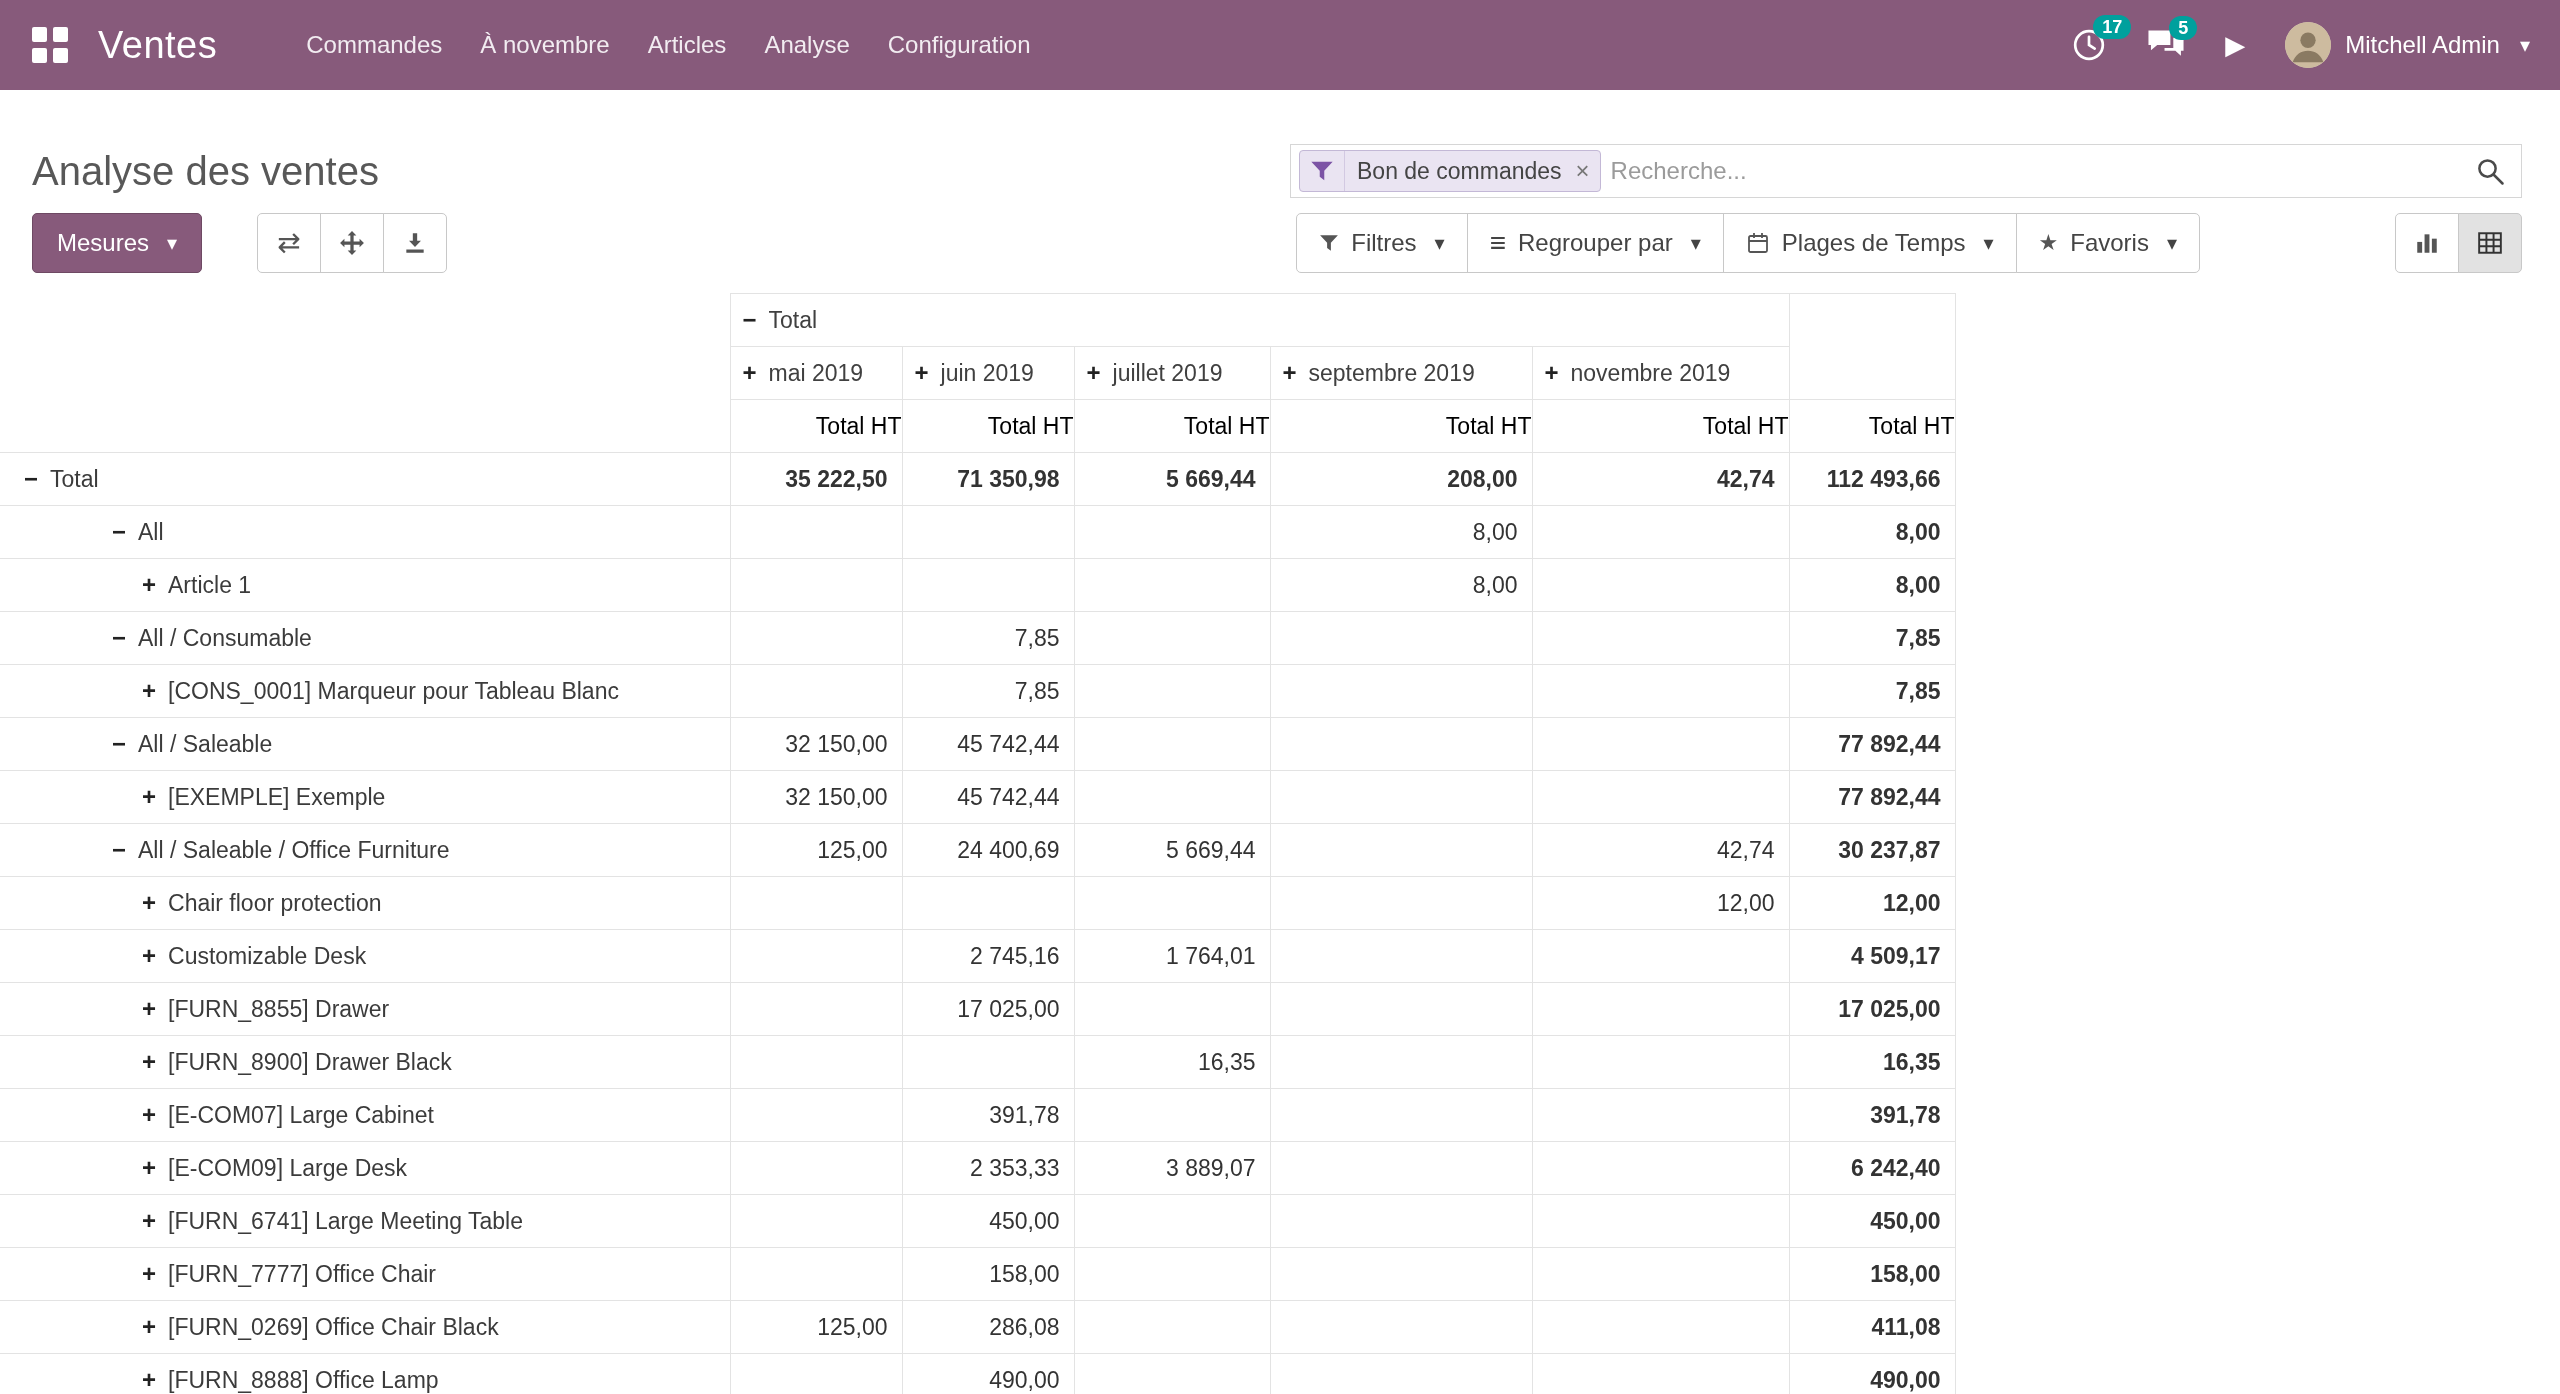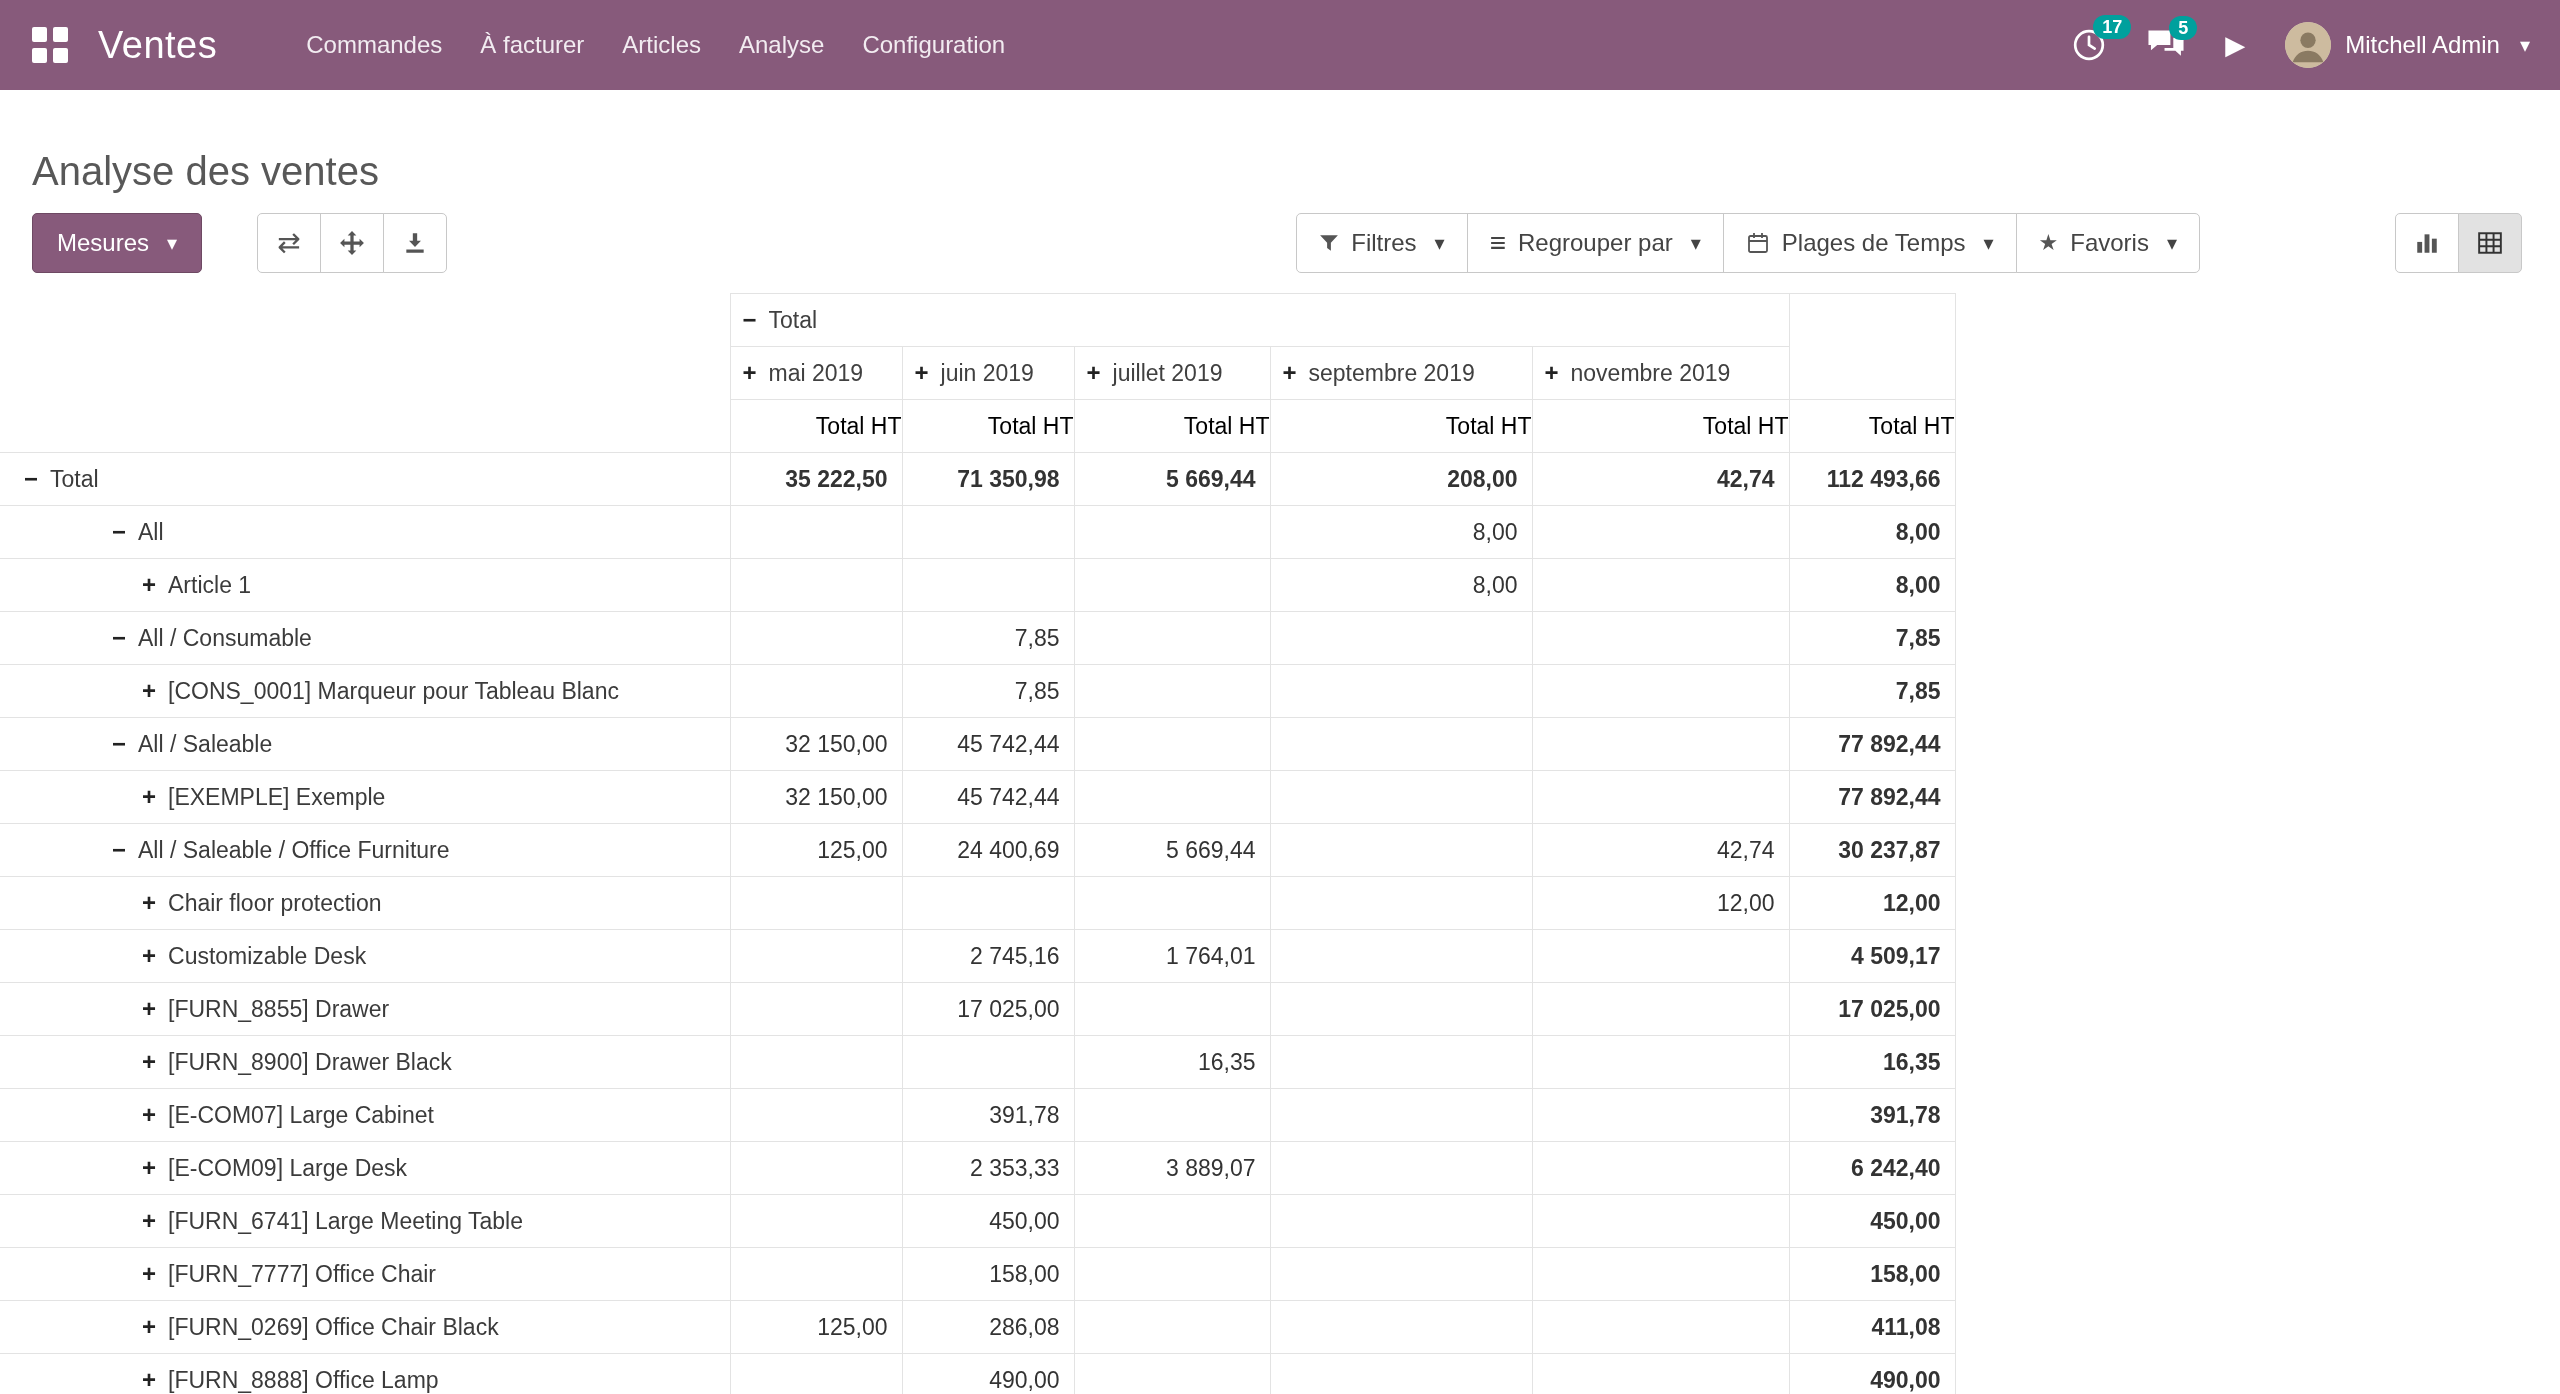--- a/index.html
+++ b/index.html
@@ -84,21 +84,21 @@
 <header class="navbar">
   <div class="apps-btn">
     <span></span>
       <span></span>
       <span></span>
       <span></span>
   </div>
   <div class="brand">Ventes</div>
   <nav class="top-menus" id="top-menus">
       <a class="nav-item">Commandes</a>
-      <a class="nav-item">À facturer</a>
+      <a class="nav-item">À novembre</a>
       <a class="nav-item">Articles</a>
       <a class="nav-item">Analyse</a>
       <a class="nav-item">Configuration</a>
     </nav>
 
   <div class="nav-right">
     <span class="icon-wrap">
       <svg width="36" height="36" viewBox="0 0 24 24">
         <circle cx="12" cy="12" r="9.2" fill="none" stroke="#fff" stroke-width="1.8"></circle>
         <path d="M12 6.5V12l3.8 2.4" fill="none" stroke="#fff" stroke-width="1.8" stroke-linecap="round"></path>
@@ -127,20 +127,38 @@
       <span class="user-name">Mitchell Admin</span>
       <span class="caret">▾</span>
     </span>
   </div>
 </header>
 
 <section class="control-panel">
   <div class="cp-row1">
     <h1 class="page-title">Analyse des ventes</h1>
 
+    <div class="searchbar">
+      <span class="facet">
+        <span class="facet-icon">
+          <svg width="24" height="24" viewBox="0 0 18 16" fill="#7c53a5">
+            <path d="M1 1h16l-6.3 6.8V15l-3.4-2.6V7.8z"></path>
+          </svg>
+        </span>
+        <span class="facet-label">Bon de commandes</span>
+        <span class="facet-close">×</span>
+      </span>
+      <input class="search-input" type="text" placeholder="Recherche..." style="">
+      <span class="magnifier">
+        <svg width="30" height="30" viewBox="0 0 24 24">
+          <circle cx="10" cy="10" r="6.5" fill="none" stroke="#4a4a4a" stroke-width="2"></circle>
+          <path d="M15.2 15.2L22 22" stroke="#4a4a4a" stroke-width="2" stroke-linecap="round"></path>
+        </svg>
+      </span>
+    </div>
   </div>
 
   <div class="cp-row2">
     <button class="btn btn-primary">
       <span>Mesures</span>
       <span class="caret">▾</span>
     </button>
 
     <span class="btn-group" style="margin-left:20px;">
       <button class="btn icon-btn">

